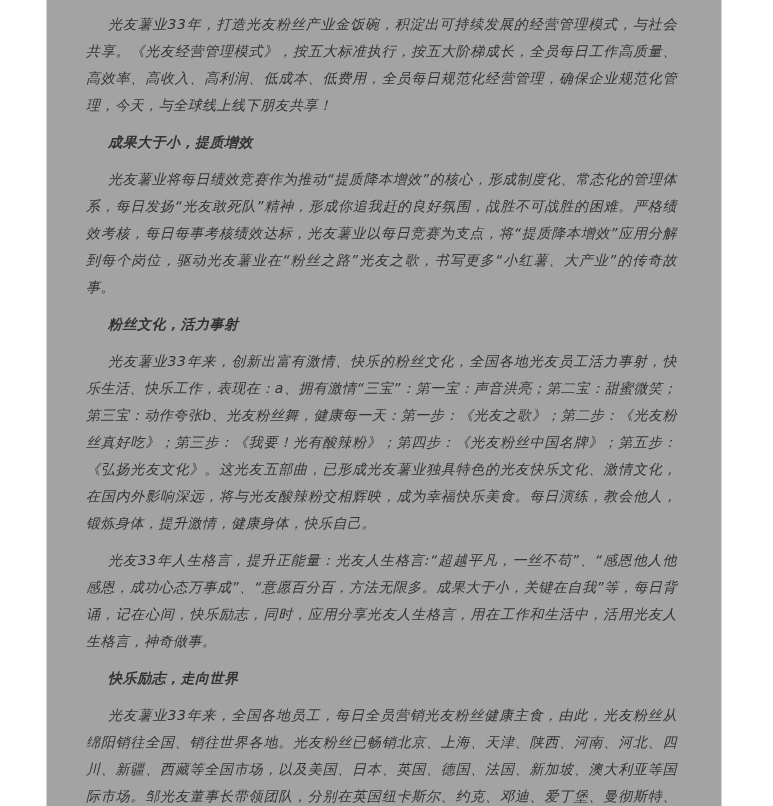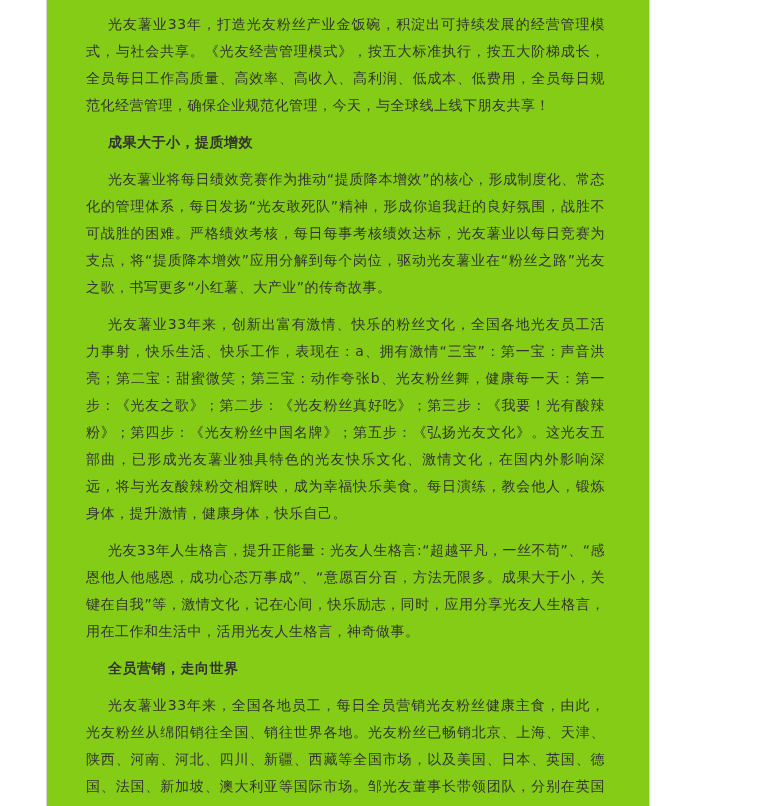--- a/index.html
+++ b/index.html
@@ -15,27 +15,28 @@
     position: relative;
     width: 773px;
     height: 806px;
     background: #ffffff;
   }
   .article-column {
     position: absolute;
     left: 46px;
     top: 0;
     box-sizing: border-box;
-    width: 604px;
+    width: 676px;
     height: 806px;
     border-left: 1px solid #d2d2d2;
     border-right: 1px solid #d2d2d2;
-    background: #84cc16;
+    background: #a3a3a3;
     padding: 1px 44px 0 39px;
     overflow: hidden;
+    font-style: italic;
   }
   .article-paragraph {
     margin: 10px 0;
     font-size: 14px;
     line-height: 27px;
     color: #333333;
     text-align: justify;
     text-indent: 22px;
     letter-spacing: 0.5px;
   }
@@ -50,18 +51,19 @@
   }
 </style>
 </head>
 <body>
 
 <div class="page">
   <div class="article-column">
       <p class="article-paragraph">光友薯业33年，打造光友粉丝产业金饭碗，积淀出可持续发展的经营管理模式，与社会共享。《光友经营管理模式》，按五大标准执行，按五大阶梯成长，全员每日工作高质量、高效率、高收入、高利润、低成本、低费用，全员每日规范化经营管理，确保企业规范化管理，今天，与全球线上线下朋友共享！</p>
       <h3 class="section-heading">成果大于小，提质增效</h3>
       <p class="article-paragraph">光友薯业将每日绩效竞赛作为推动“提质降本增效”的核心，形成制度化、常态化的管理体系，每日发扬“光友敢死队”精神，形成你追我赶的良好氛围，战胜不可战胜的困难。严格绩效考核，每日每事考核绩效达标，光友薯业以每日竞赛为支点，将“提质降本增效”应用分解到每个岗位，驱动光友薯业在“粉丝之路”光友之歌，书写更多“小红薯、大产业”的传奇故事。</p>
+      <h3 class="section-heading">粉丝文化，活力事射</h3>
       <p class="article-paragraph">光友薯业33年来，创新出富有激情、快乐的粉丝文化，全国各地光友员工活力事射，快乐生活、快乐工作，表现在：a、拥有激情“三宝”：第一宝：声音洪亮；第二宝：甜蜜微笑；第三宝：动作夸张b、光友粉丝舞，健康每一天：第一步：《光友之歌》；第二步：《光友粉丝真好吃》；第三步：《我要！光有酸辣粉》；第四步：《光友粉丝中国名牌》；第五步：《弘扬光友文化》。这光友五部曲，已形成光友薯业独具特色的光友快乐文化、激情文化，在国内外影响深远，将与光友酸辣粉交相辉映，成为幸福快乐美食。每日演练，教会他人，锻炼身体，提升激情，健康身体，快乐自己。</p>
-      <p class="article-paragraph">光友33年人生格言，提升正能量：光友人生格言:“超越平凡，一丝不苟”、“感恩他人他感恩，成功心态万事成”、“意愿百分百，方法无限多。成果大于小，关键在自我”等，激情文化，记在心间，快乐励志，同时，应用分享光友人生格言，用在工作和生活中，活用光友人生格言，神奇做事。</p>
-      <h3 class="section-heading">全员营销，走向世界</h3>
+      <p class="article-paragraph">光友33年人生格言，提升正能量：光友人生格言:“超越平凡，一丝不苟”、“感恩他人他感恩，成功心态万事成”、“意愿百分百，方法无限多。成果大于小，关键在自我”等，每日背诵，记在心间，快乐励志，同时，应用分享光友人生格言，用在工作和生活中，活用光友人生格言，神奇做事。</p>
+      <h3 class="section-heading">快乐励志，走向世界</h3>
       <p class="article-paragraph">光友薯业33年来，全国各地员工，每日全员营销光友粉丝健康主食，由此，光友粉丝从绵阳销往全国、销往世界各地。光友粉丝已畅销北京、上海、天津、陕西、河南、河北、四川、新疆、西藏等全国市场，以及美国、日本、英国、德国、法国、新加坡、澳大利亚等国际市场。邹光友董事长带领团队，分别在英国纽卡斯尔、约克、邓迪、爱丁堡、曼彻斯特、伦敦等地考察英国超市、英国历史文化、以及英国马铃薯研究中心及大学科学研究活动，拜访光友粉丝英国新老</p>
     </div>
 </div>
 
 </body></html>

